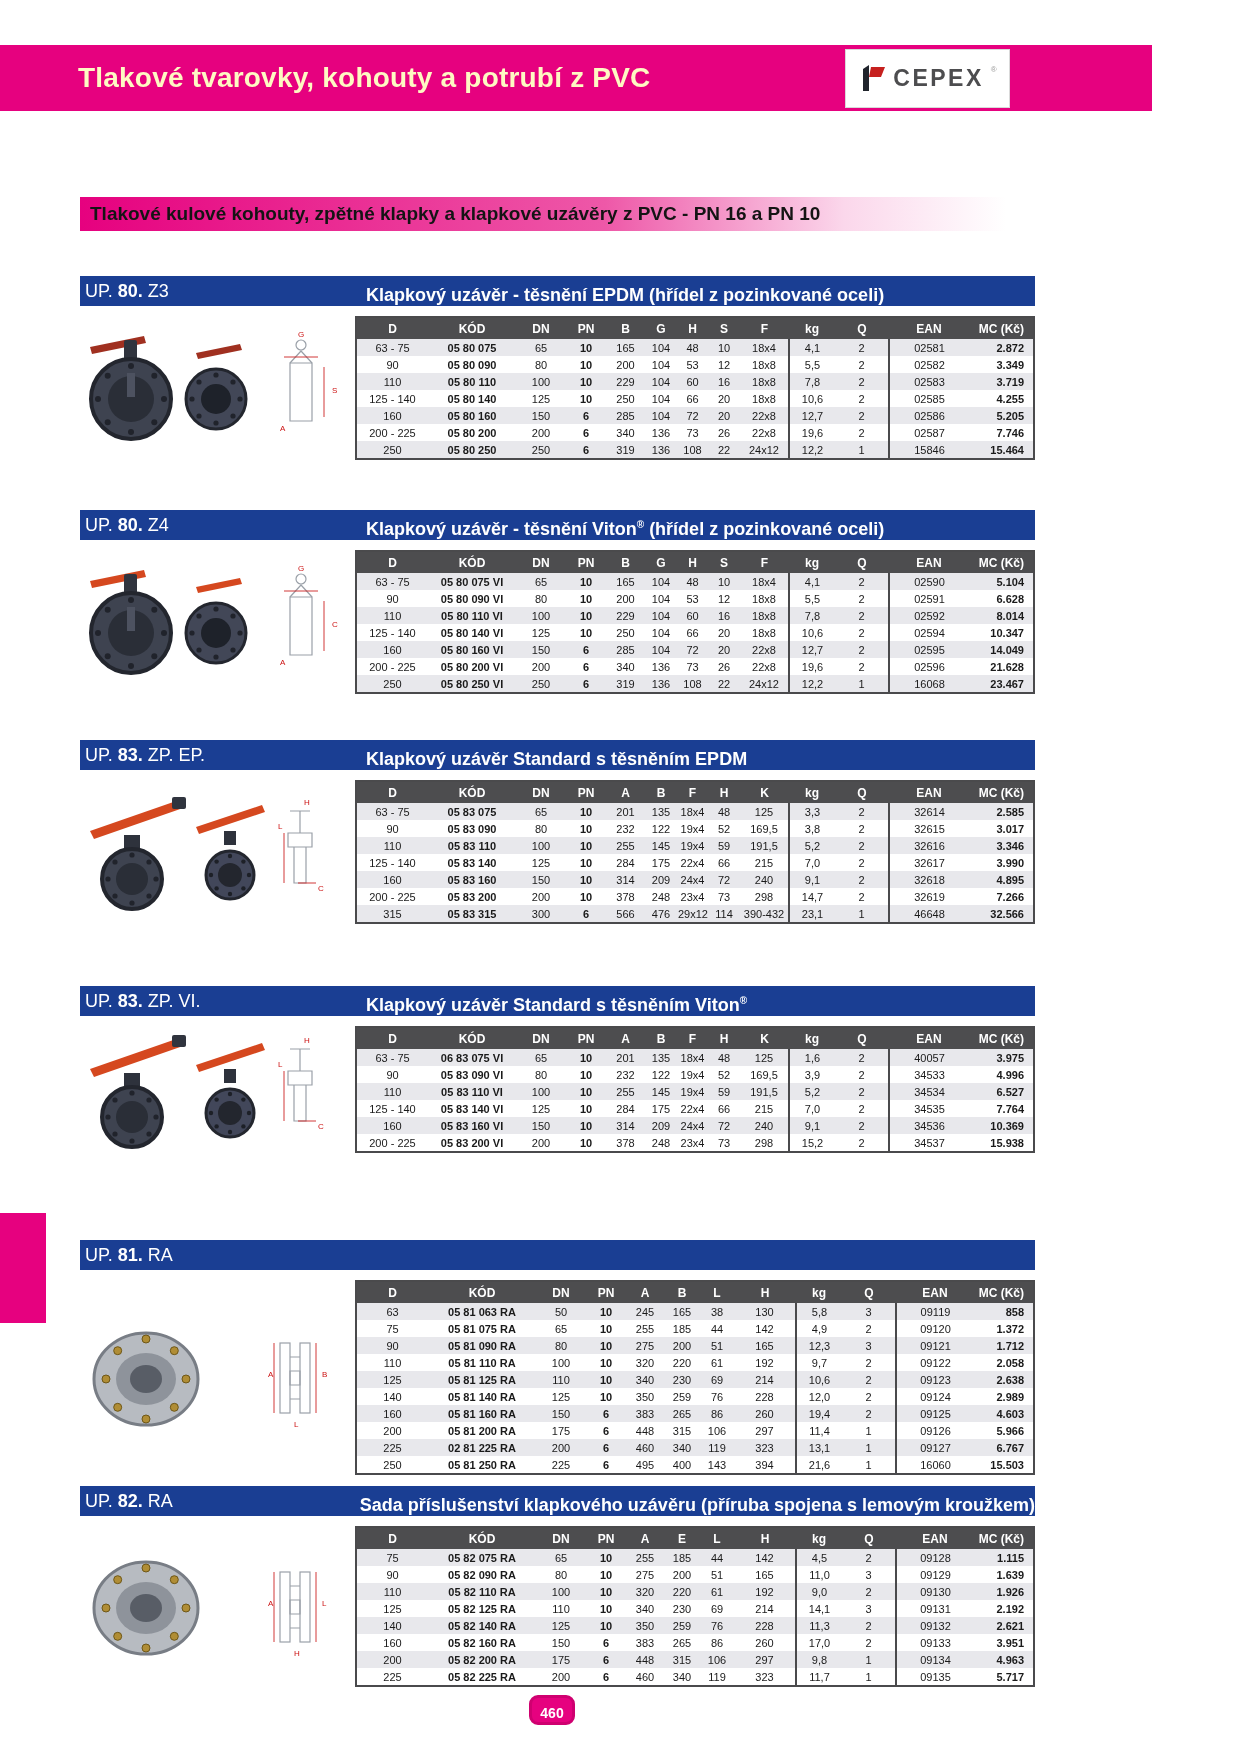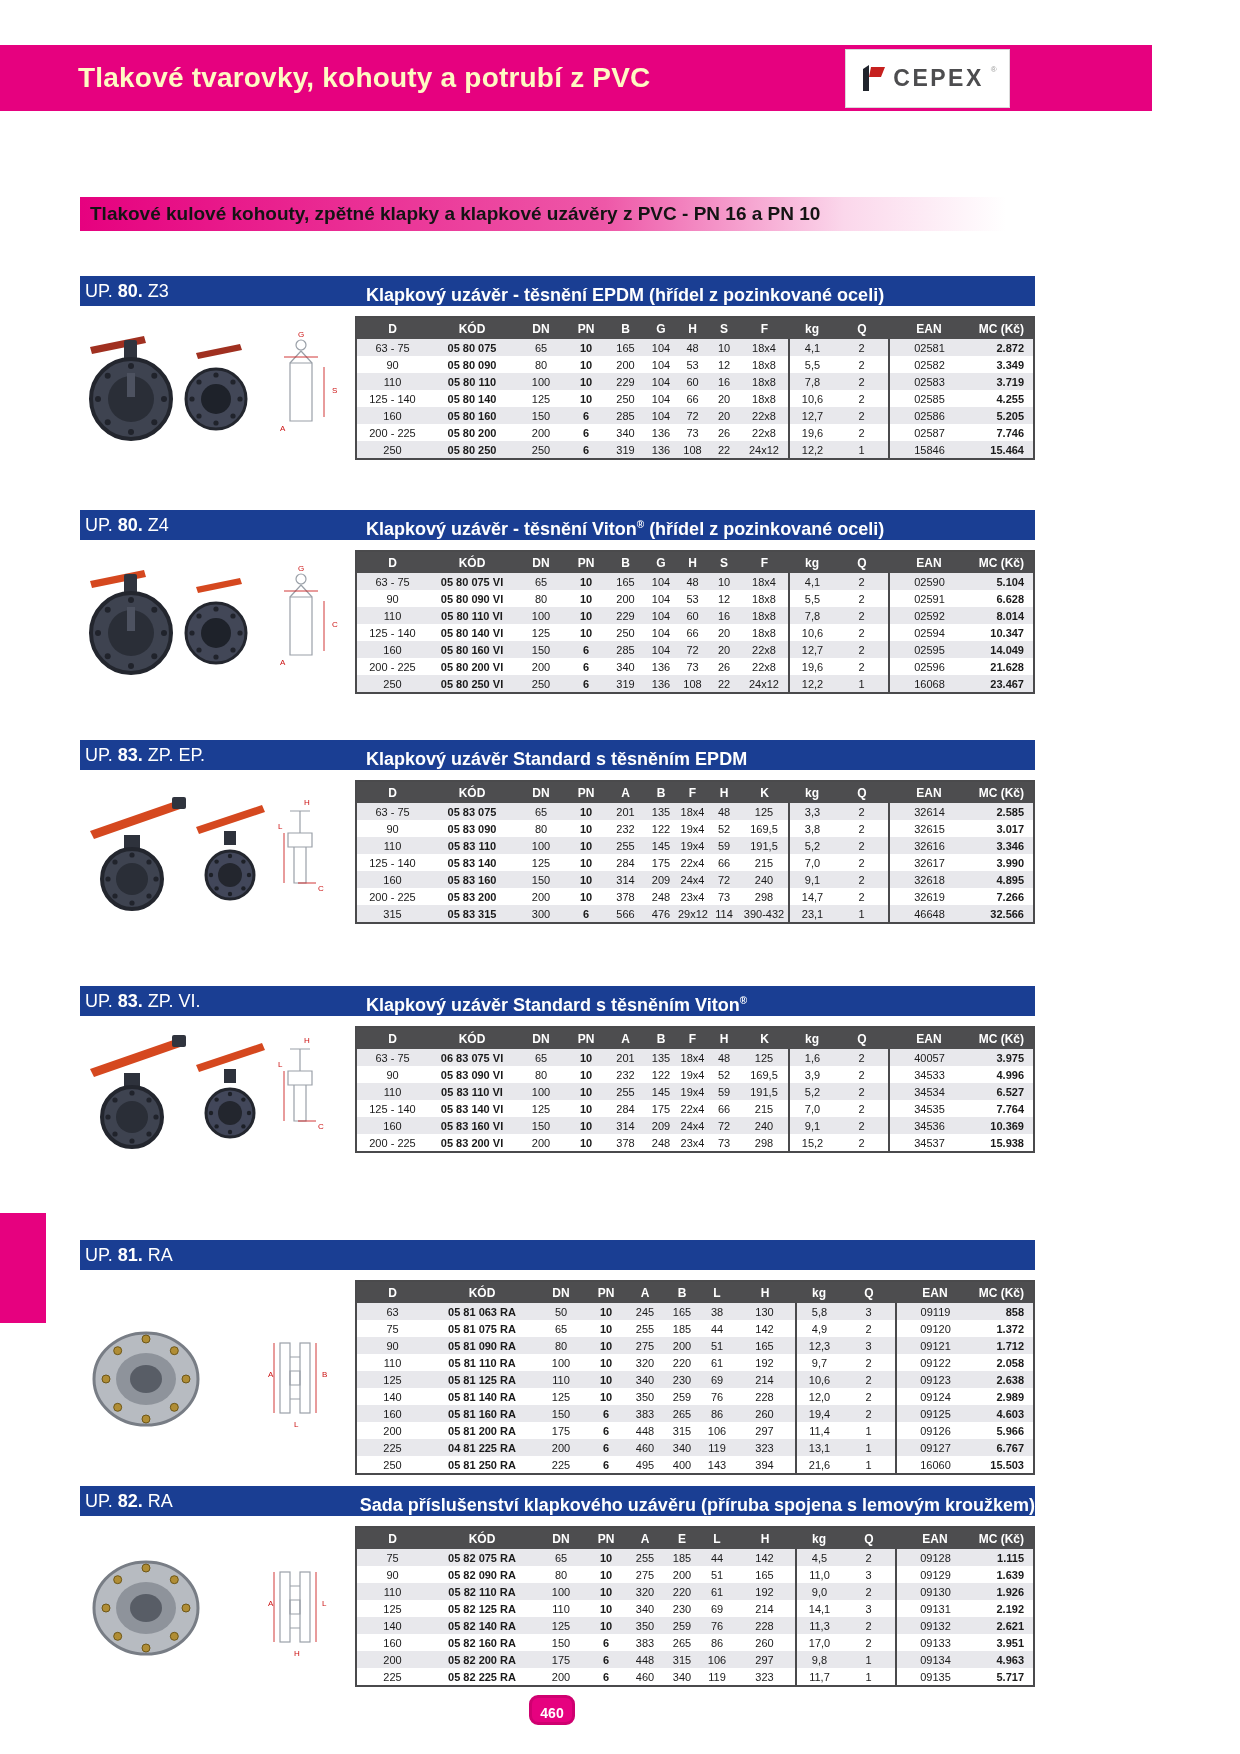--- a/index.html
+++ b/index.html
@@ -1014,21 +1014,21 @@
                 <td class="">315</td>
                 <td class="">106</td>
                 <td class="">297</td>
                 <td class="vdiv">11,4</td>
                 <td class="">1</td>
                 <td class="vdiv">09126</td>
                 <td class="mc b">5.966</td>
               </tr>
               <tr>
                 <td class="">225</td>
-                <td class="b">04 81 225 RA</td>
+                <td class="b">02 81 225 RA</td>
                 <td class="">200</td>
                 <td class="b">6</td>
                 <td class="">460</td>
                 <td class="">340</td>
                 <td class="">119</td>
                 <td class="">323</td>
                 <td class="vdiv">13,1</td>
                 <td class="">1</td>
                 <td class="vdiv">09127</td>
                 <td class="mc b">6.767</td>

